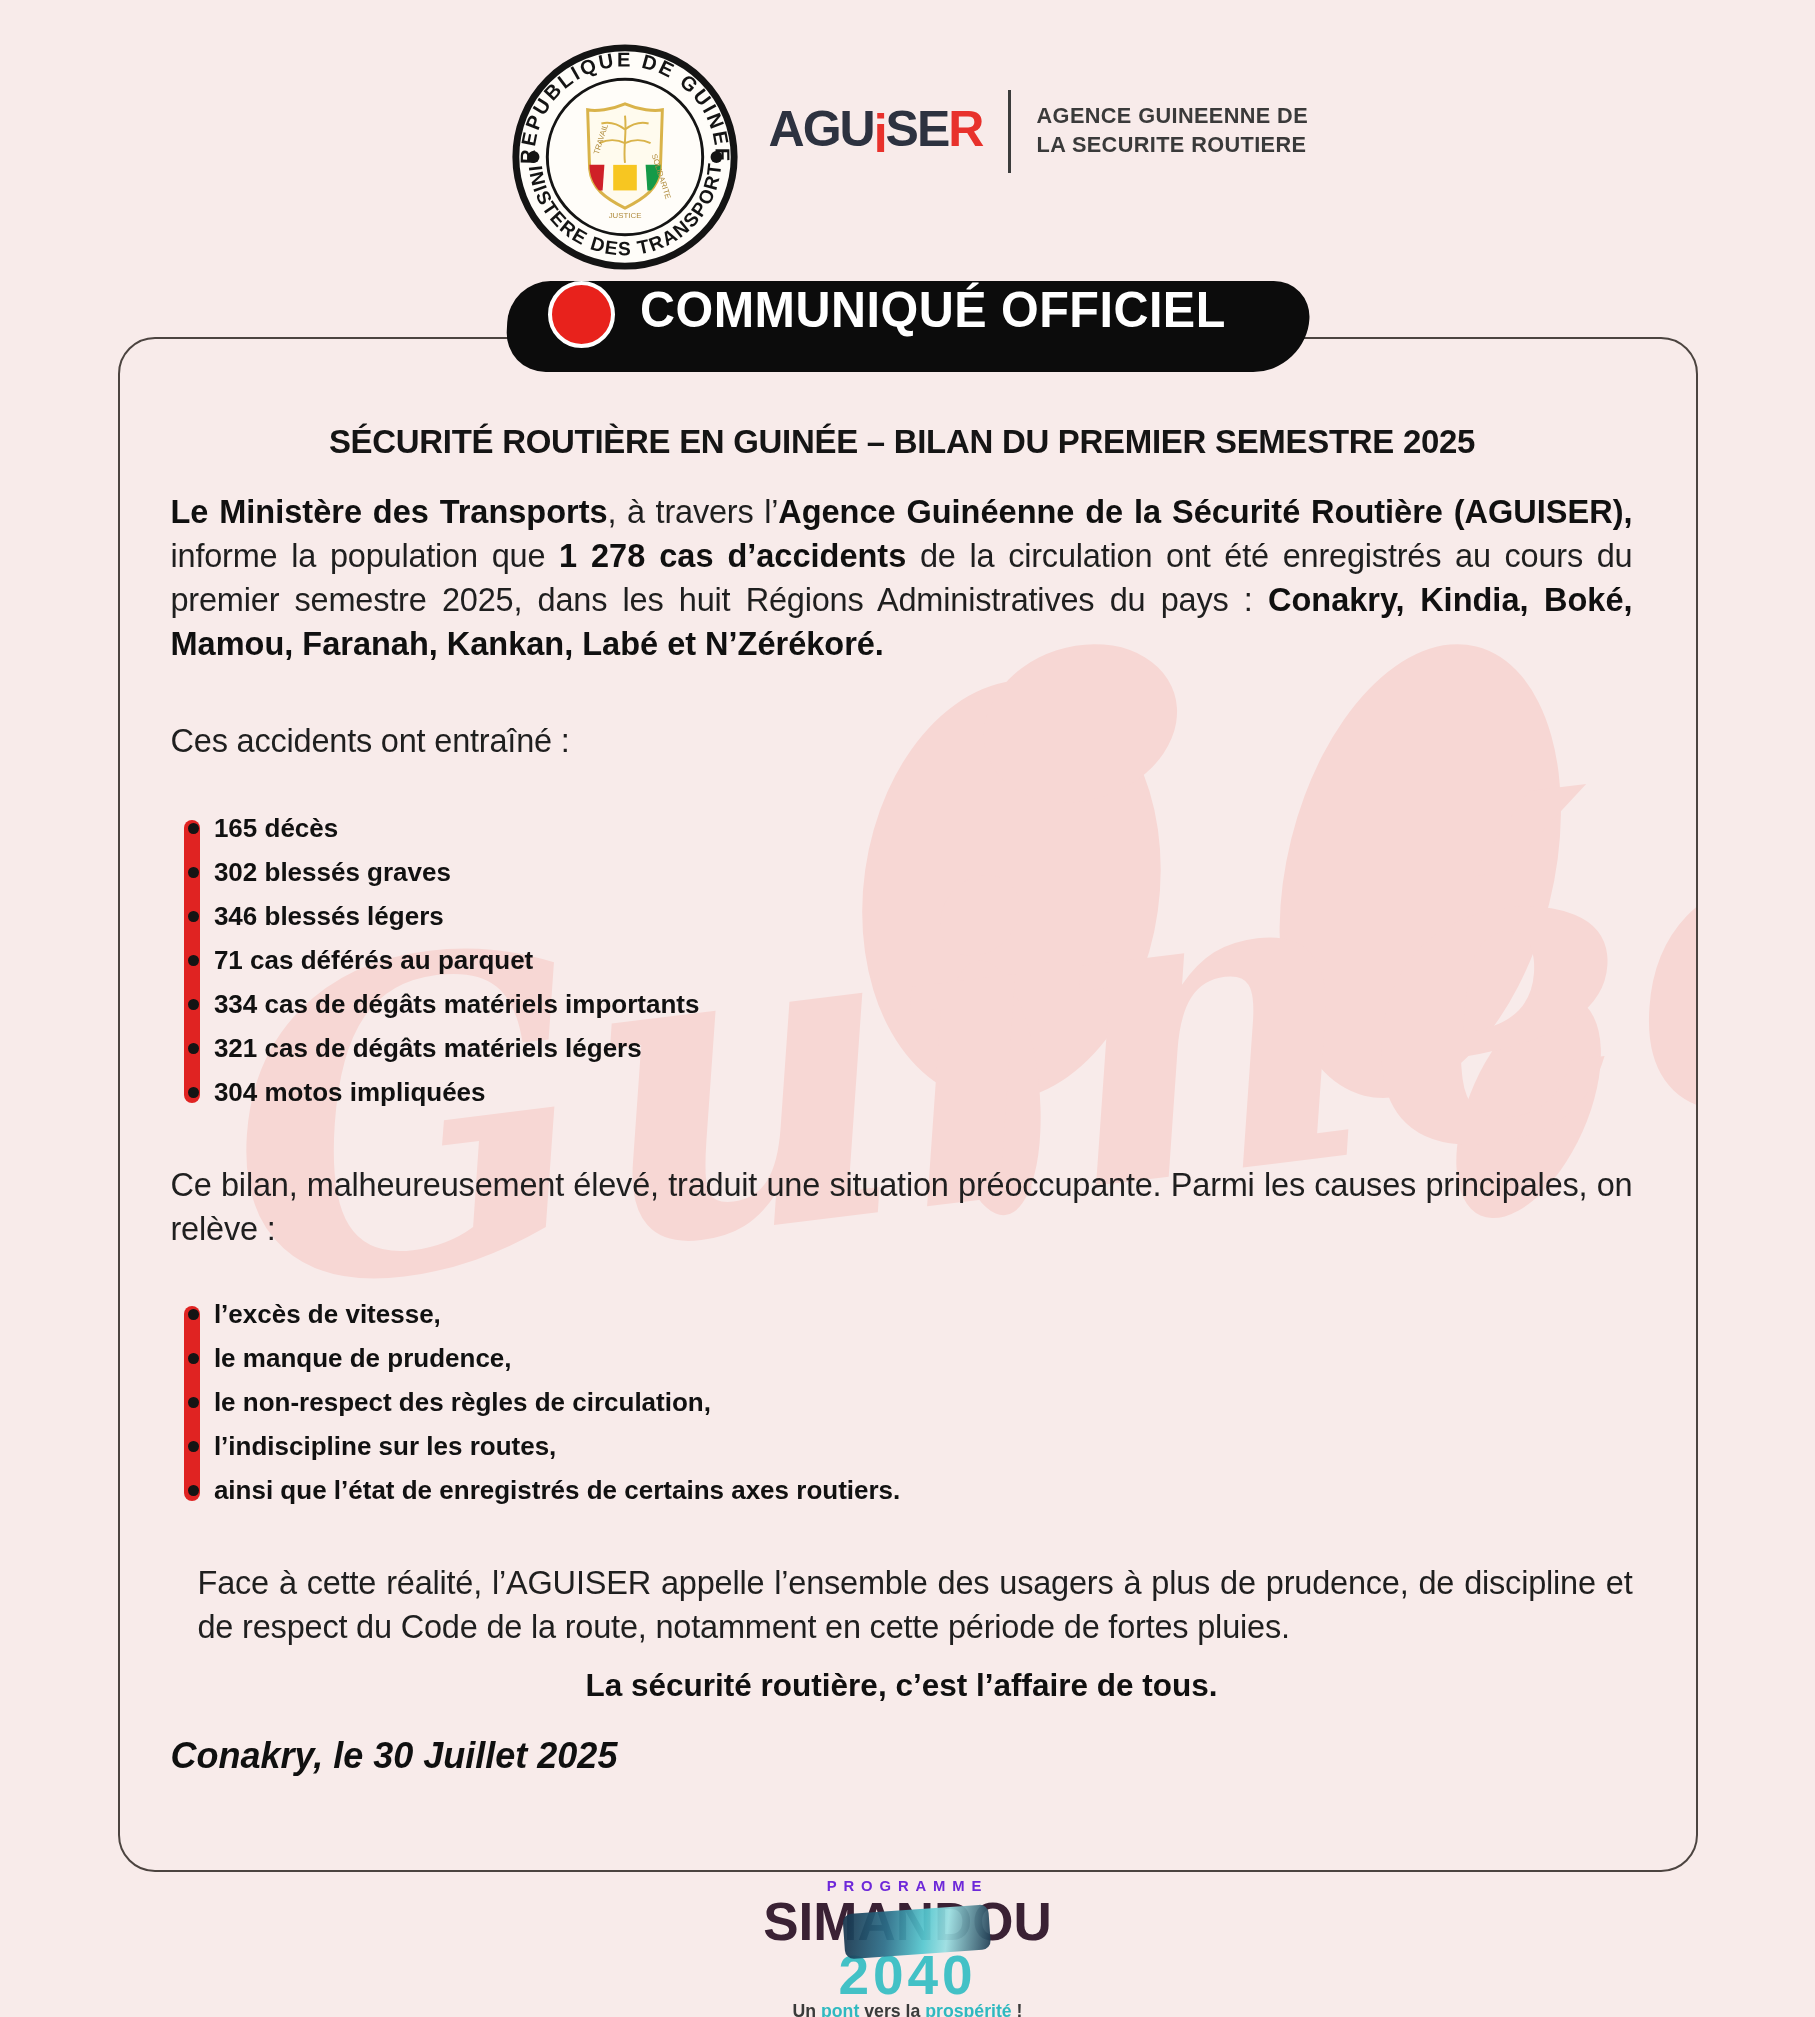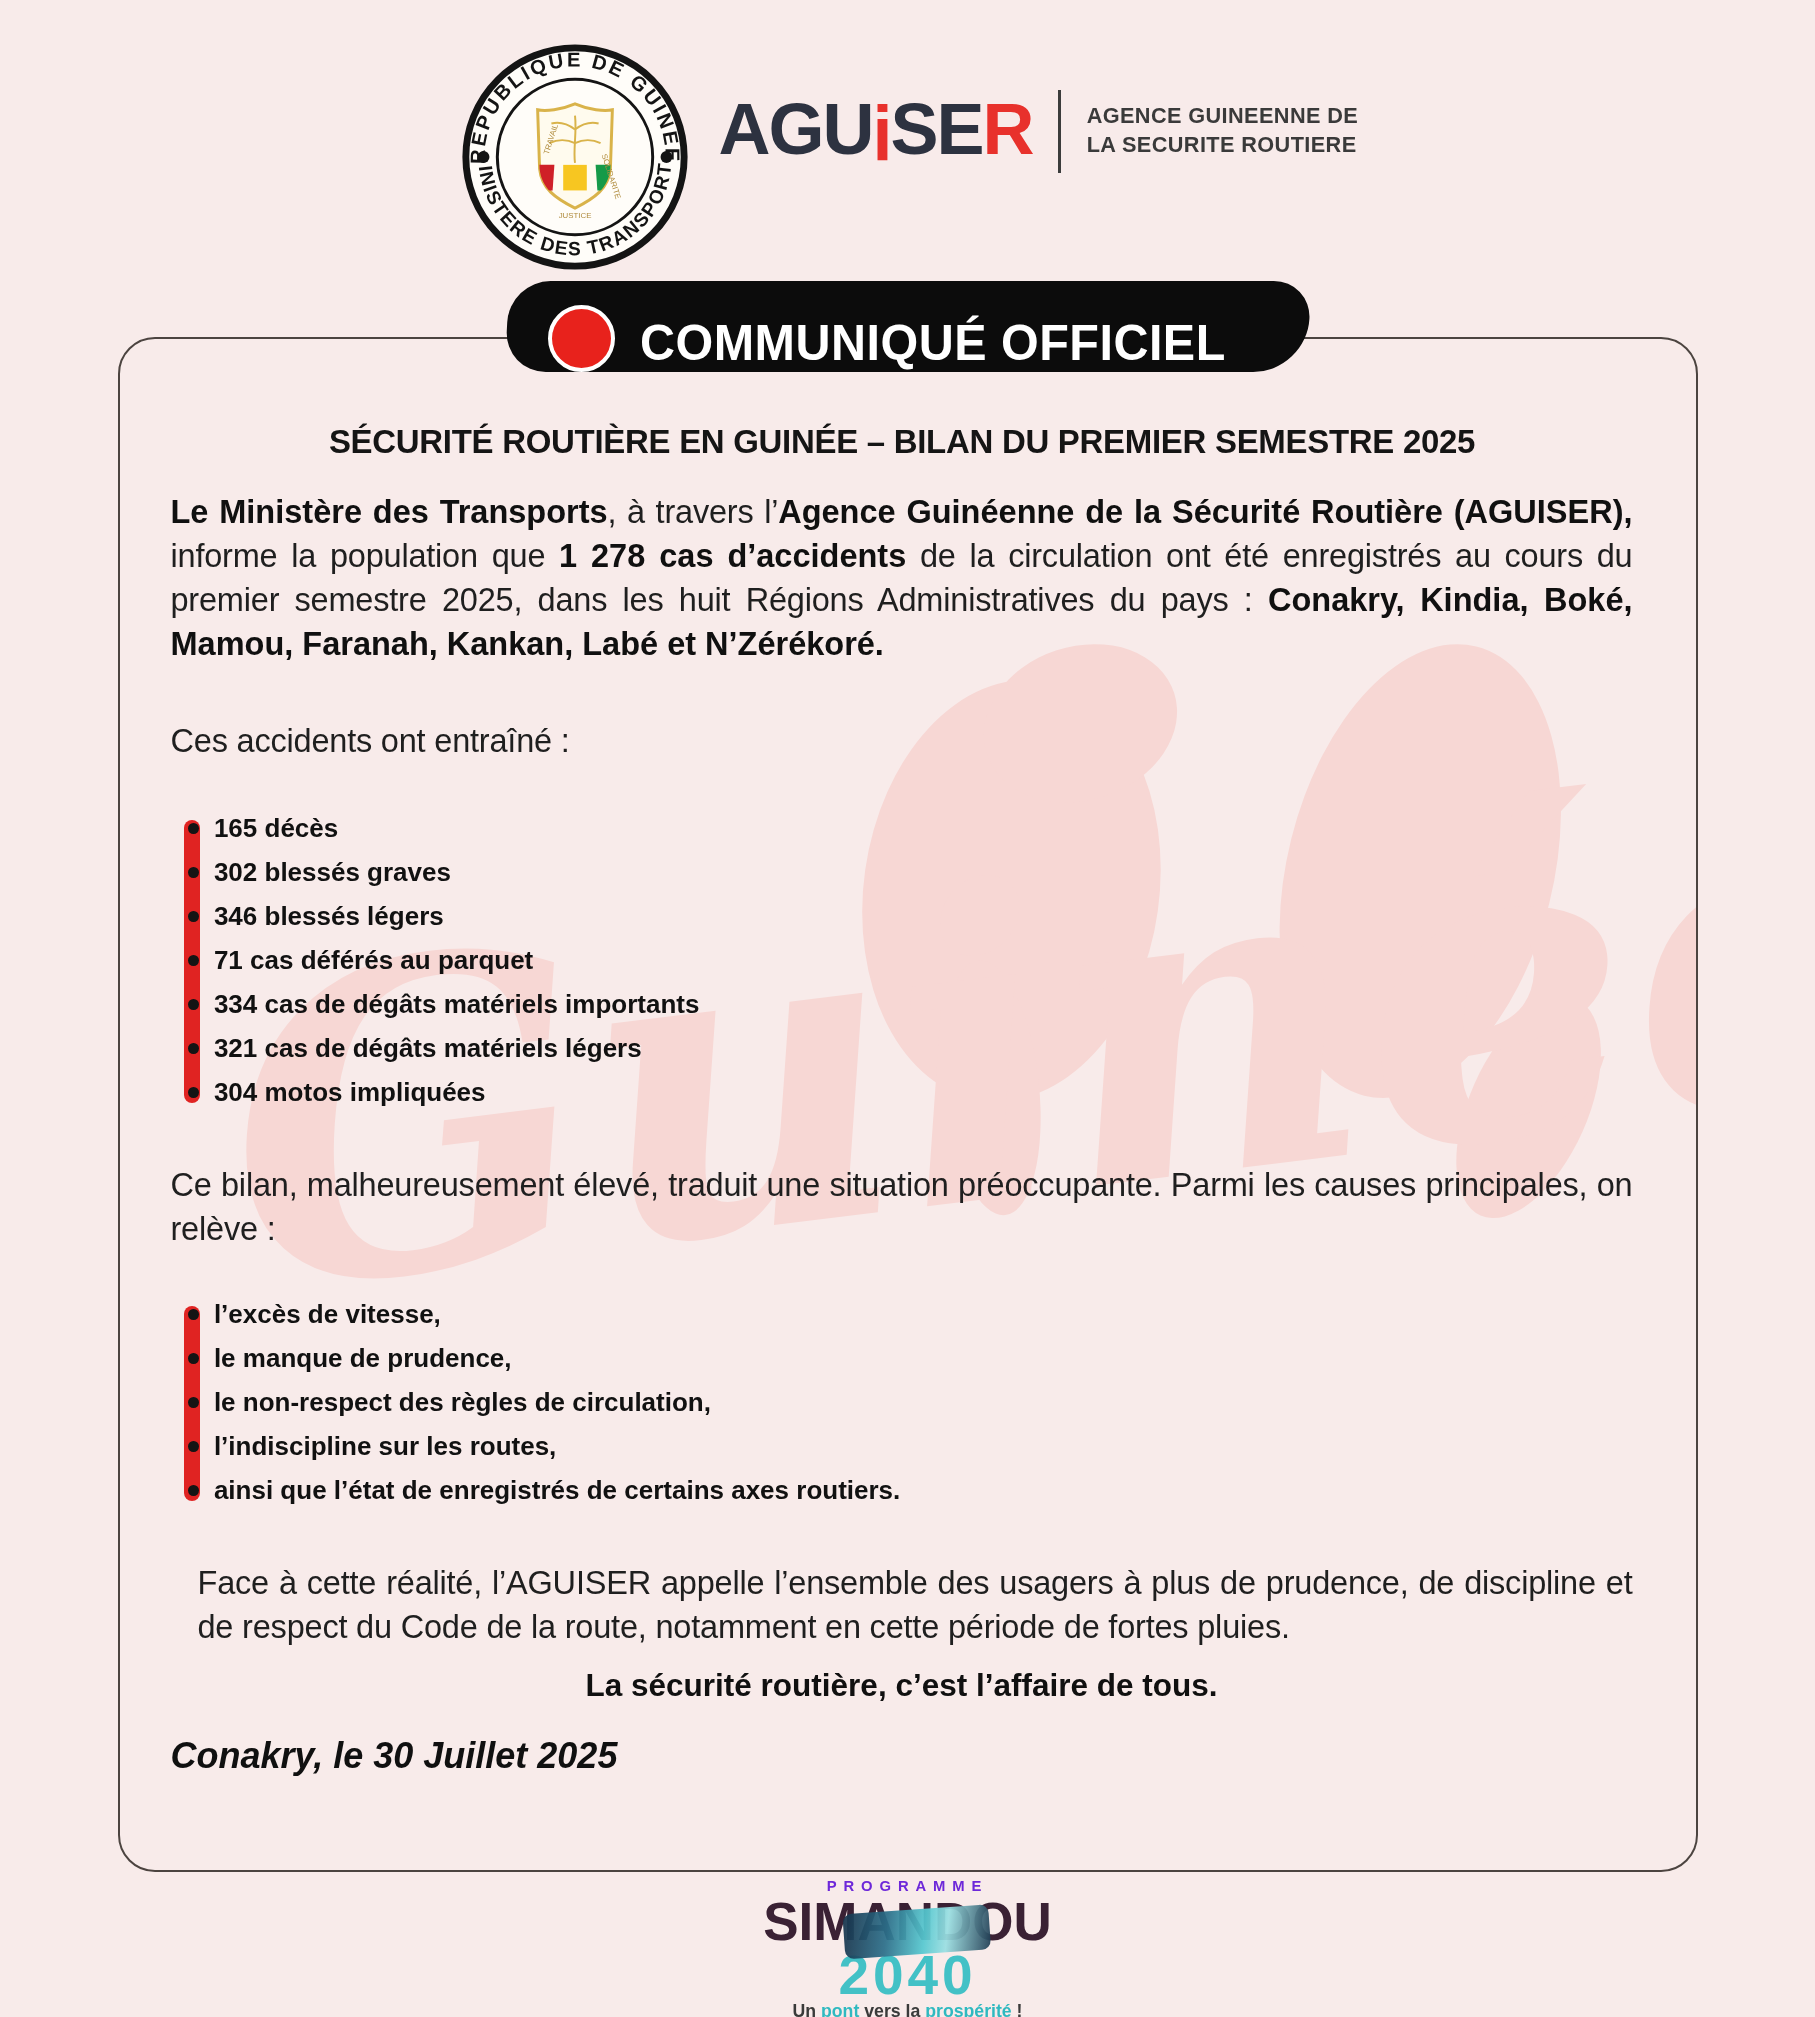--- a/index.html
+++ b/index.html
@@ -10,33 +10,33 @@
     color:#1d1d1d;
   }
   
   .masthead{
     display:flex;justify-content:center;align-items:center;gap:25.6px;
     padding-top:37px;height:240px;box-sizing:content-box;
   }
   .seal{flex:0 0 auto;}
   .brand{
     display:flex;align-items:flex-end;margin-top:-57px;
-    font-size:72px;font-weight:800;letter-spacing:-2px;color:#2d3240;line-height:1;
+    font-size:50px;font-weight:800;letter-spacing:-2px;color:#2d3240;line-height:1;
   }
   .brand .red{color:#e8312c;}
   .brand .logo-i{transform:translateY(4.9px) scaleY(1.08);display:inline-block;}
   .brand-divider{width:3px;height:83px;background:#3c3c3c;margin-top:-51px;}
   .brand-tagline{
     margin-top:-53px;font-size:21.7px;font-weight:600;color:#3a3a3a;
     line-height:28.6px;letter-spacing:0.4px;
   }
   
   .banner{
     position:relative;z-index:3;width:802px;height:91px;margin:3.9px auto -35px;
-    display:flex;align-items:flex-end;padding-left:41px;box-sizing:border-box;
+    display:flex;align-items:flex-start;padding-left:41px;box-sizing:border-box;
   }
   .banner::before{
     content:'';position:absolute;inset:0;background:#0c0c0c;
     border-radius:47px 43px 61px 47px;transform:skewX(-3deg);
   }
   .banner-dot{
     position:relative;z-index:1;width:59px;height:59px;border-radius:50%;
     background:#e8221c;border:4.9px solid #ffffff;box-sizing:content-box;
   }
   .banner-label{

